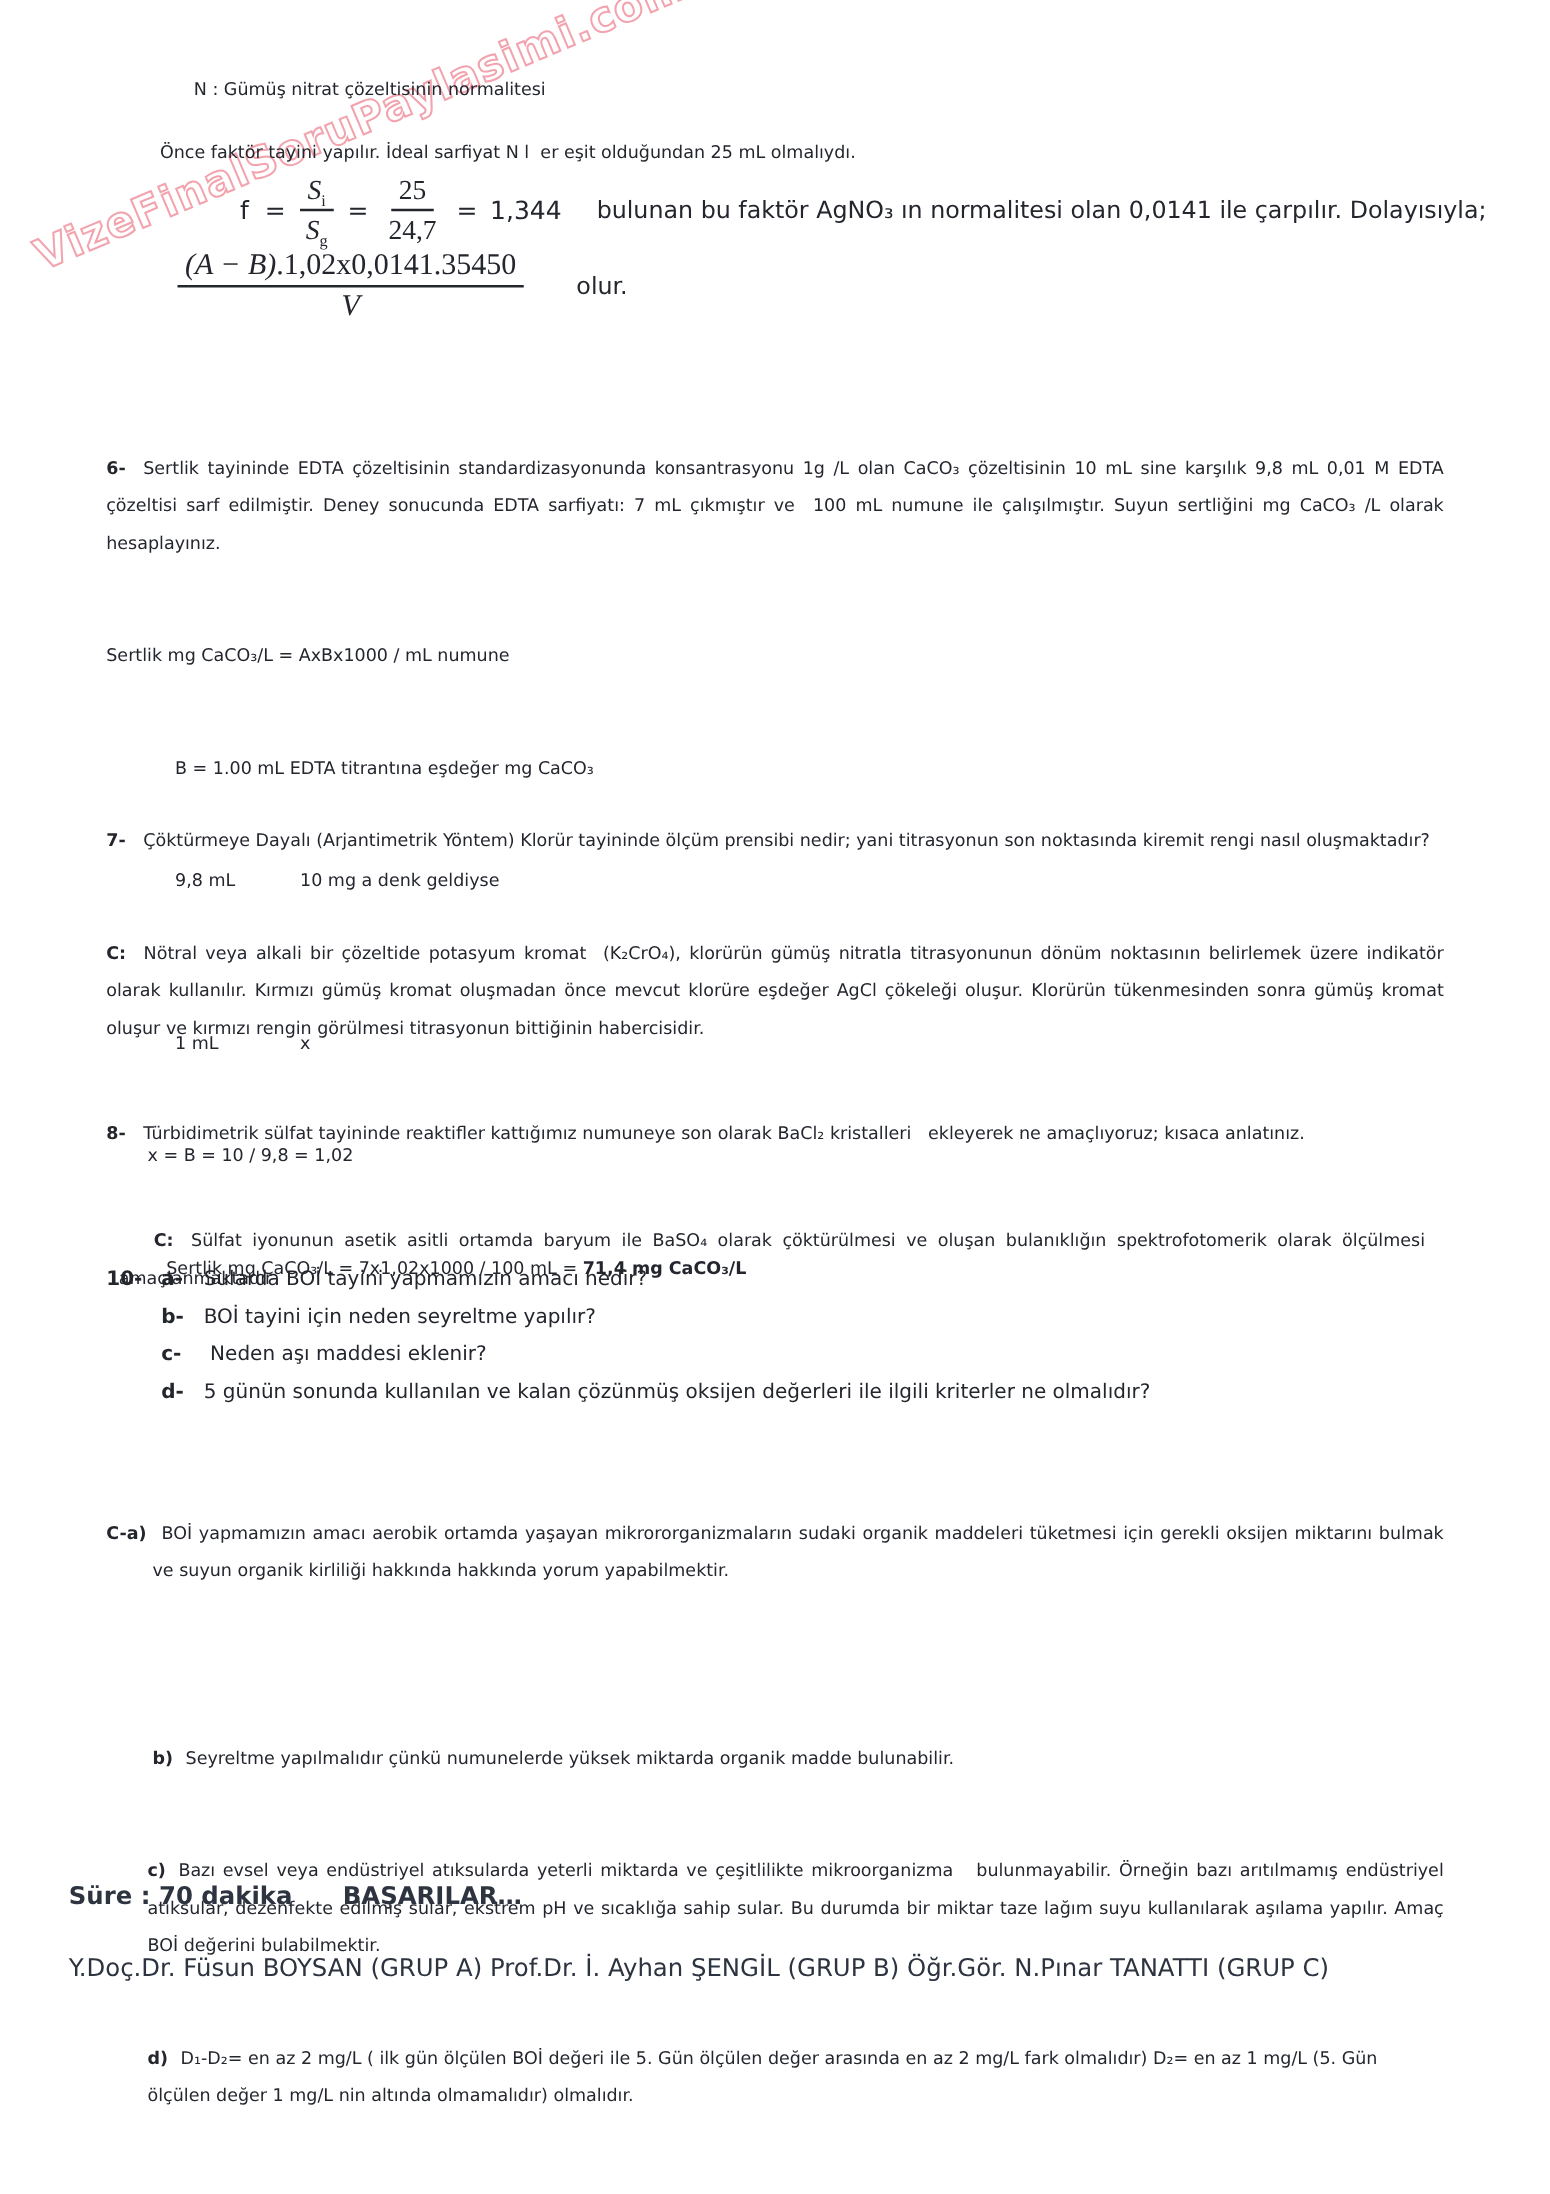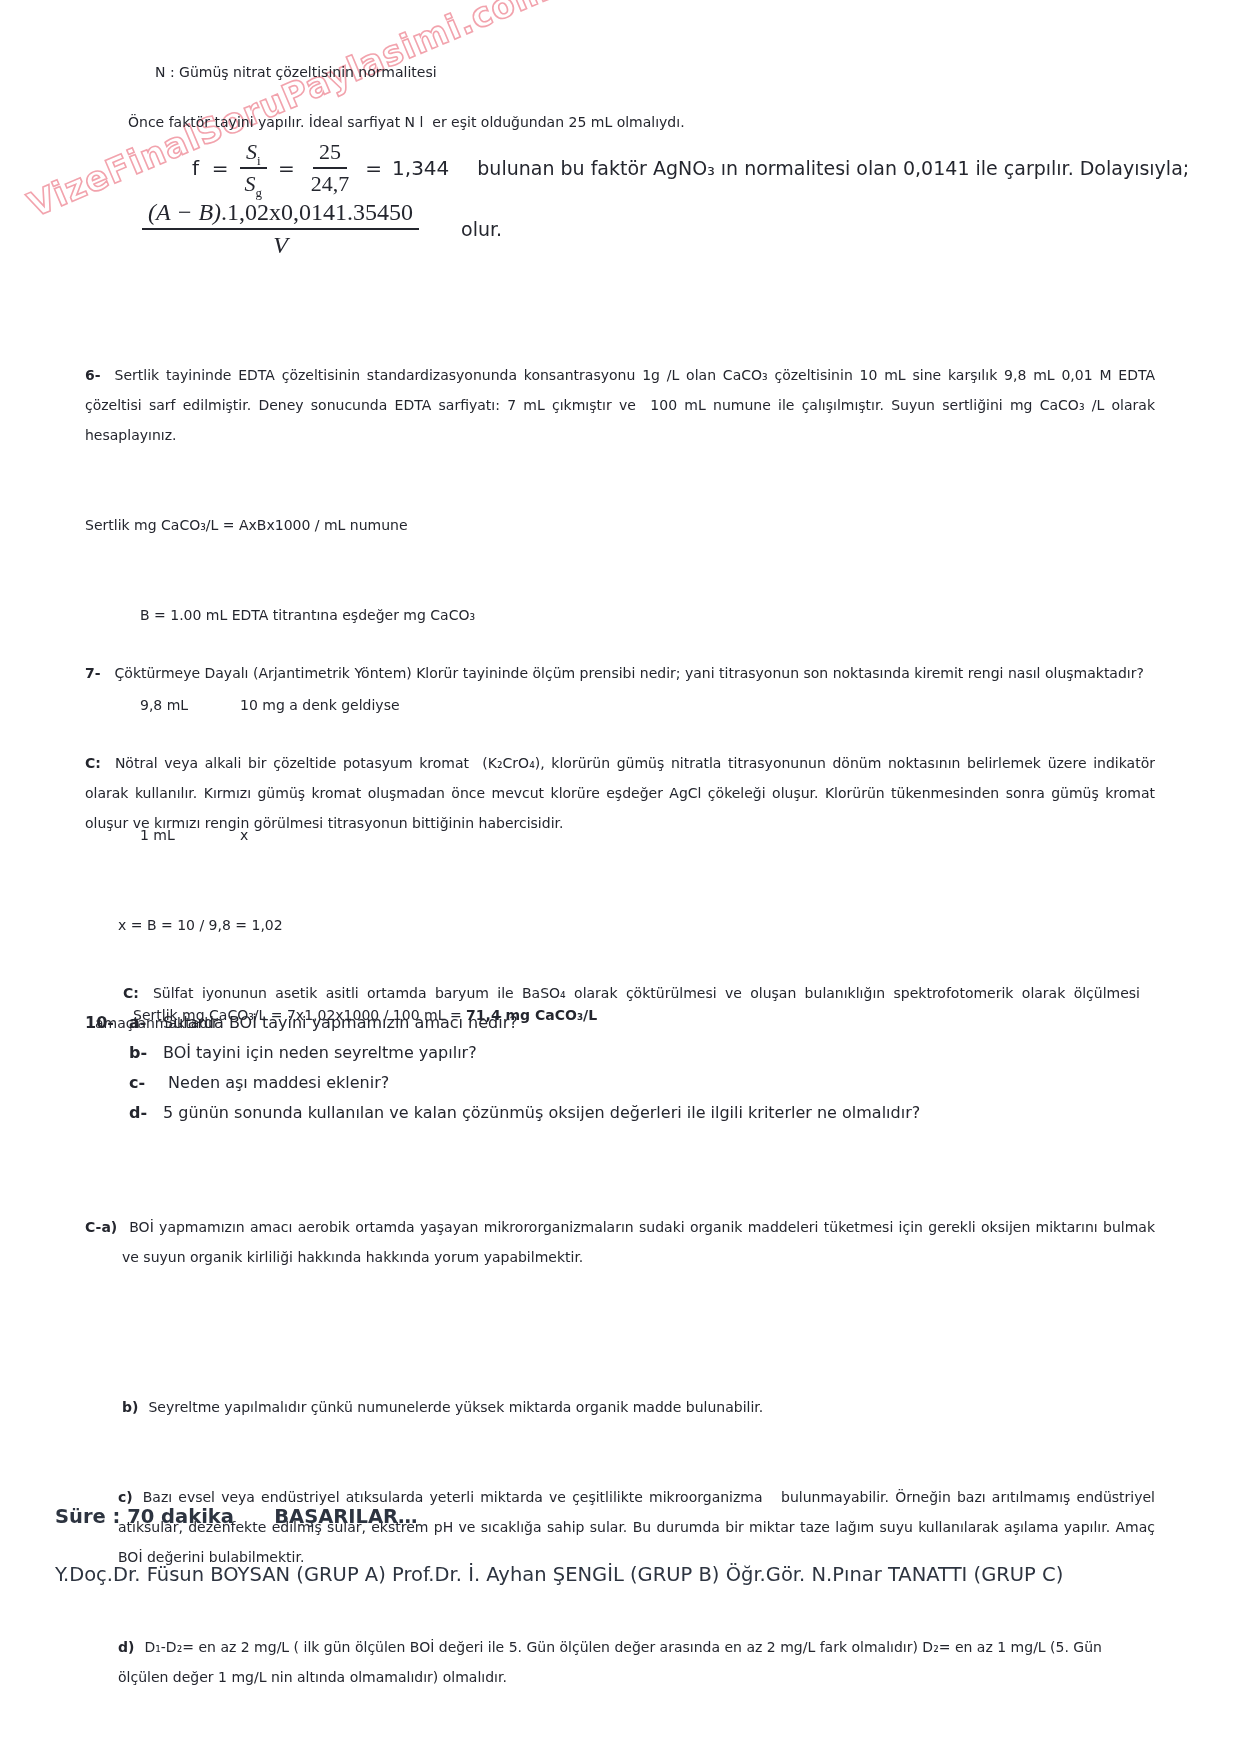--- a/index.html
+++ b/index.html
@@ -101,20 +101,23 @@
   </div>
 
   <div class="abs body-text just" style="left:85px; top:598px; width:1070px;">
     <p><b class="lbl">7-</b><span>Çöktürmeye Dayalı (Arjantimetrik Yöntem) Klorür tayininde ölçüm prensibi nedir; yani titrasyonun son noktasında kiremit rengi nasıl oluşmaktadır?</span></p>
   </div>
 
   <div class="abs body-text just" style="left:85px; top:688px; width:1070px;">
     <p><b class="lbl">C:</b><span>Nötral veya alkali bir çözeltide potasyum kromat  (K₂CrO₄), klorürün gümüş nitratla titrasyonunun dönüm noktasının belirlemek üzere indikatör olarak kullanılır. Kırmızı gümüş kromat oluşmadan önce mevcut klorüre eşdeğer AgCl çökeleği oluşur. Klorürün tükenmesinden sonra gümüş kromat oluşur ve kırmızı rengin görülmesi titrasyonun bittiğinin habercisidir.</span></p>
   </div>
 
+  <div class="abs body-text just" style="left:85px; top:832px; width:1070px;">
+    <p><b class="lbl">8-</b><span>Türbidimetrik sülfat tayininde reaktifler kattığımız numuneye son olarak BaCl₂ kristalleri   ekleyerek ne amaçlıyoruz; kısaca anlatınız.</span></p>
+  </div>
 
   <div class="abs body-text just" style="left:95px; top:918px; width:1045px; text-indent:28px;">
     <p><b class="lbl">C:</b><span>Sülfat iyonunun asetik asitli ortamda baryum ile BaSO₄ olarak çöktürülmesi ve oluşan bulanıklığın spektrofotomerik olarak ölçülmesi amaçlanmaktadır</span></p>
   </div>
 
   <div class="abs" style="left:85px; top:1008px; width:1070px;">
     <div class="qrow">
       <span class="qnum">10-</span>
       <span class="qletter">a-</span>
       <span style="white-space:pre-wrap;">Sularda BOİ tayini yapmamızın amacı nedir?</span>

